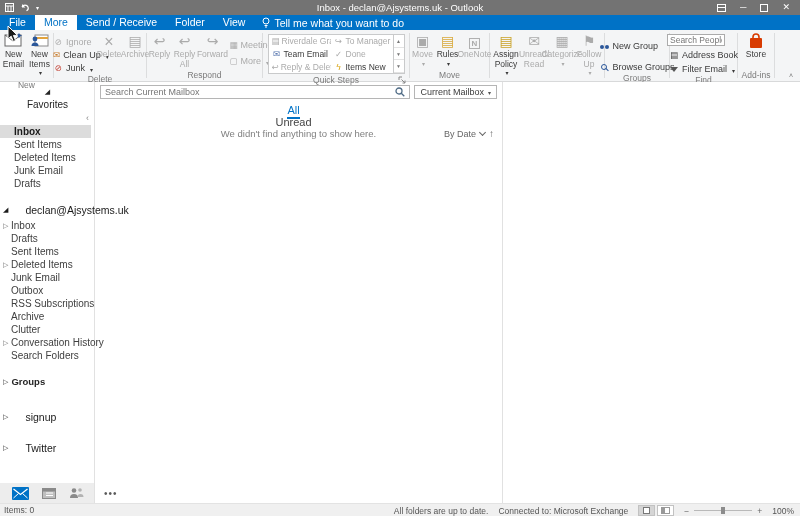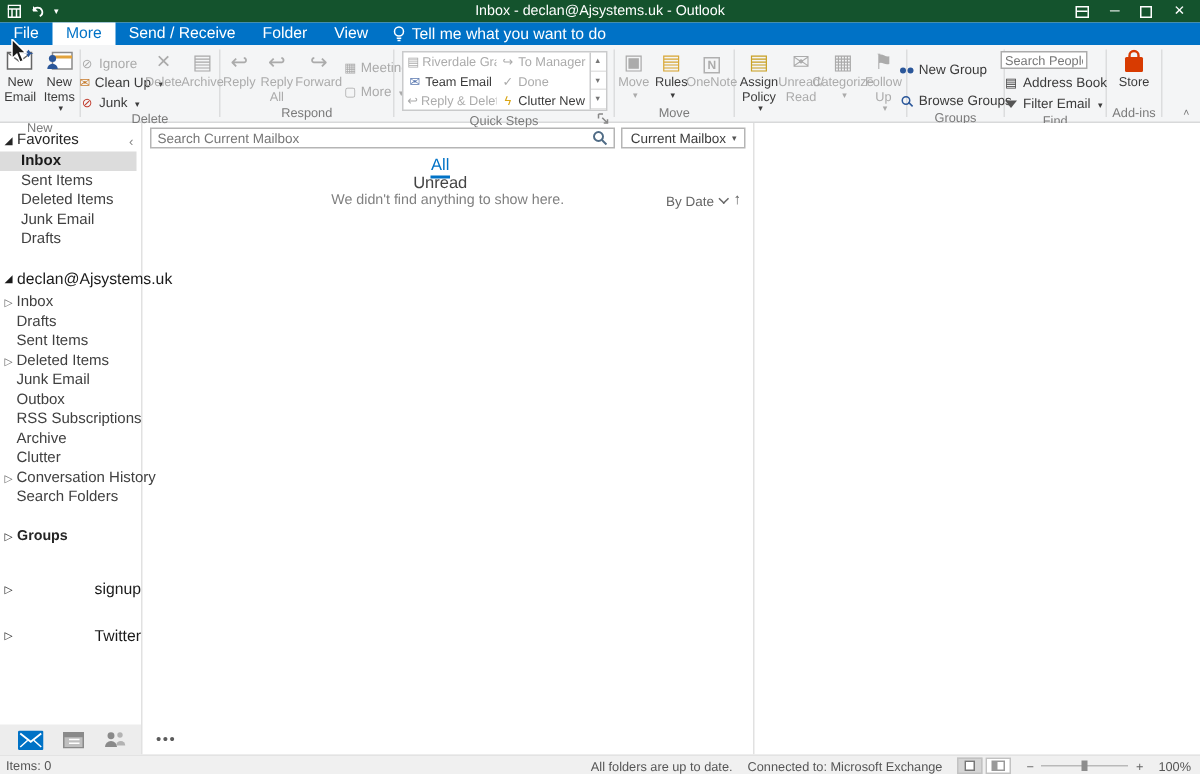--- a/index.html
+++ b/index.html
@@ -1,20 +1,20 @@
 <!DOCTYPE html>
 <html><head>
 <meta charset="utf-8">
 <style>
   * { margin:0; padding:0; box-sizing:border-box; }
   html,body { width:800px; height:516px; overflow:hidden; background:#fff;
     font-family:"Liberation Sans","DejaVu Sans",sans-serif; color:#3b3b3b; position:relative; }
 
   
-  .titlebar { height:15px; background:#14532d; display:flex; align-items:center; color:#fff; }
+  .titlebar { height:15px; background:#737373; display:flex; align-items:center; color:#fff; }
   .qat { display:flex; align-items:center; gap:6px; padding-left:5px; }
   .qat .qicon { display:inline-flex; align-items:center; height:11px; }
   .qat .caret-dn { font-size:6px; }
   .win-title { position:absolute; left:0; right:0; text-align:center; font-size:9.5px; pointer-events:none; }
   .win-controls { margin-left:auto; display:flex; align-items:center; gap:14px; padding-right:10px; z-index:2; }
   .win-controls span { font-size:9px; line-height:11px; }
   .maxbox { width:8px; height:8px; border:1px solid #fff; display:inline-block; }
   .ribopt { width:9px; height:8px; border:1px solid #fff; display:inline-block; position:relative; }
   .ribopt::after { content:""; position:absolute; left:0; right:0; top:2px; border-top:1px solid #fff; }
 
@@ -49,27 +49,27 @@
   .find-col { display:flex; flex-direction:column; gap:1px; padding-top:3px; }
   .people-search { width:58px; height:12px; border:1px solid #ABABAB; background:#fff; font-size:8.5px;
     padding:0 2px; color:#3b3b3b; font-family:inherit; }
   .people-search::placeholder { color:#767676; }
   .onenote-ic { display:inline-block; width:11px; height:11px; border:1px solid #B0B0B0; color:#ABABAB;
     font-size:8px; line-height:10px; text-align:center; font-weight:bold; }
 
   
   .main { position:absolute; top:82px; left:0; right:0; bottom:13px; display:flex; }
   .sidebar { width:95px; border-right:1px solid #E1E1E1; position:relative; font-size:10px; color:#404040; padding-top:4px; }
-  .sb-header { display:flex; align-items:center; gap:3px; padding:2px 2px 2px 3px; font-size:10px; color:#252525; }
+  .sb-header { display:flex; align-items:center; gap:3px; padding:2px 2px 2px 3px; font-size:10px; color:#252525;flex-direction:column; }
   .sb-header .tri { font-size:7px; color:#252525; }
   .sb-collapse { margin-left:auto; color:#888; font-size:9px; padding-right:3px; }
   .sb-item { display:flex; align-items:center; height:13px; padding-left:14px; position:relative; white-space:nowrap; }
   .sb-item .tri { position:absolute; left:3px; font-size:7px; color:#666; }
   .sb-item.selected { background:#DCDCDC; font-weight:bold; color:#1a1a1a; width:91px; }
-  .acct-header { display:flex; align-items:center; gap:3px; padding:2px 0 3px 3px; font-size:10.5px; color:#1a1a1a; margin-top:12px; white-space:nowrap;justify-content:space-between; }
+  .acct-header { display:flex; align-items:center; gap:17px; padding:2px 0 3px 3px; font-size:10.5px; color:#1a1a1a; margin-top:12px; white-space:nowrap; }
   .acct-header .tri { font-size:7px; }
   .groups-header { display:flex; align-items:center; gap:3px; padding-left:3px; margin-top:14px; font-size:9.5px; font-weight:bold; color:#252525; }
   .groups-header .tri { font-size:7px; font-weight:normal; }
   .acct2 { margin-top:22px; }
   .acct3 { margin-top:14px; }
 
   .listpane { width:408px; border-right:1px solid #E1E1E1; position:relative; }
   .searchrow { display:flex; align-items:center; padding:3px 5px 2px 5px; gap:4px; }
   .searchbox { flex:1; height:14px; border:1px solid #B5B5B5; background:#fff; display:flex; align-items:center; }
   .searchbox input { flex:1; border:none; outline:none; font-size:9px; padding:0 4px; font-family:inherit; color:#3b3b3b; background:transparent; }
@@ -283,21 +283,21 @@
           <div class="qs-item dis" data-name="quick-step-to-manager">
             <span class="sicon g-fwd" data-name="to-manager-icon"></span>
             <span data-name="quick-step-label">To Manager</span>
           </div>
           <div class="qs-item dis" data-name="quick-step-done">
             <span class="sicon g-check" data-name="check-icon"></span>
             <span data-name="quick-step-label">Done</span>
           </div>
           <div class="qs-item" data-name="quick-step-create-new">
             <span class="sicon g-bolt" data-name="lightning-icon"></span>
-            <span data-name="quick-step-label">Clutter New</span>
+            <span data-name="quick-step-label">Items New</span>
           </div>
         </div>
         <div class="qs-scroll" data-name="gallery-scrollbar">
           <div data-name="gallery-scroll-up-icon">▲</div>
           <div data-name="gallery-scroll-down-icon">▼</div>
           <div data-name="gallery-more-icon">▼</div>
         </div>
       </div>
     </div>
     <div class="rlabel" data-name="group-label">Quick Steps</div>

